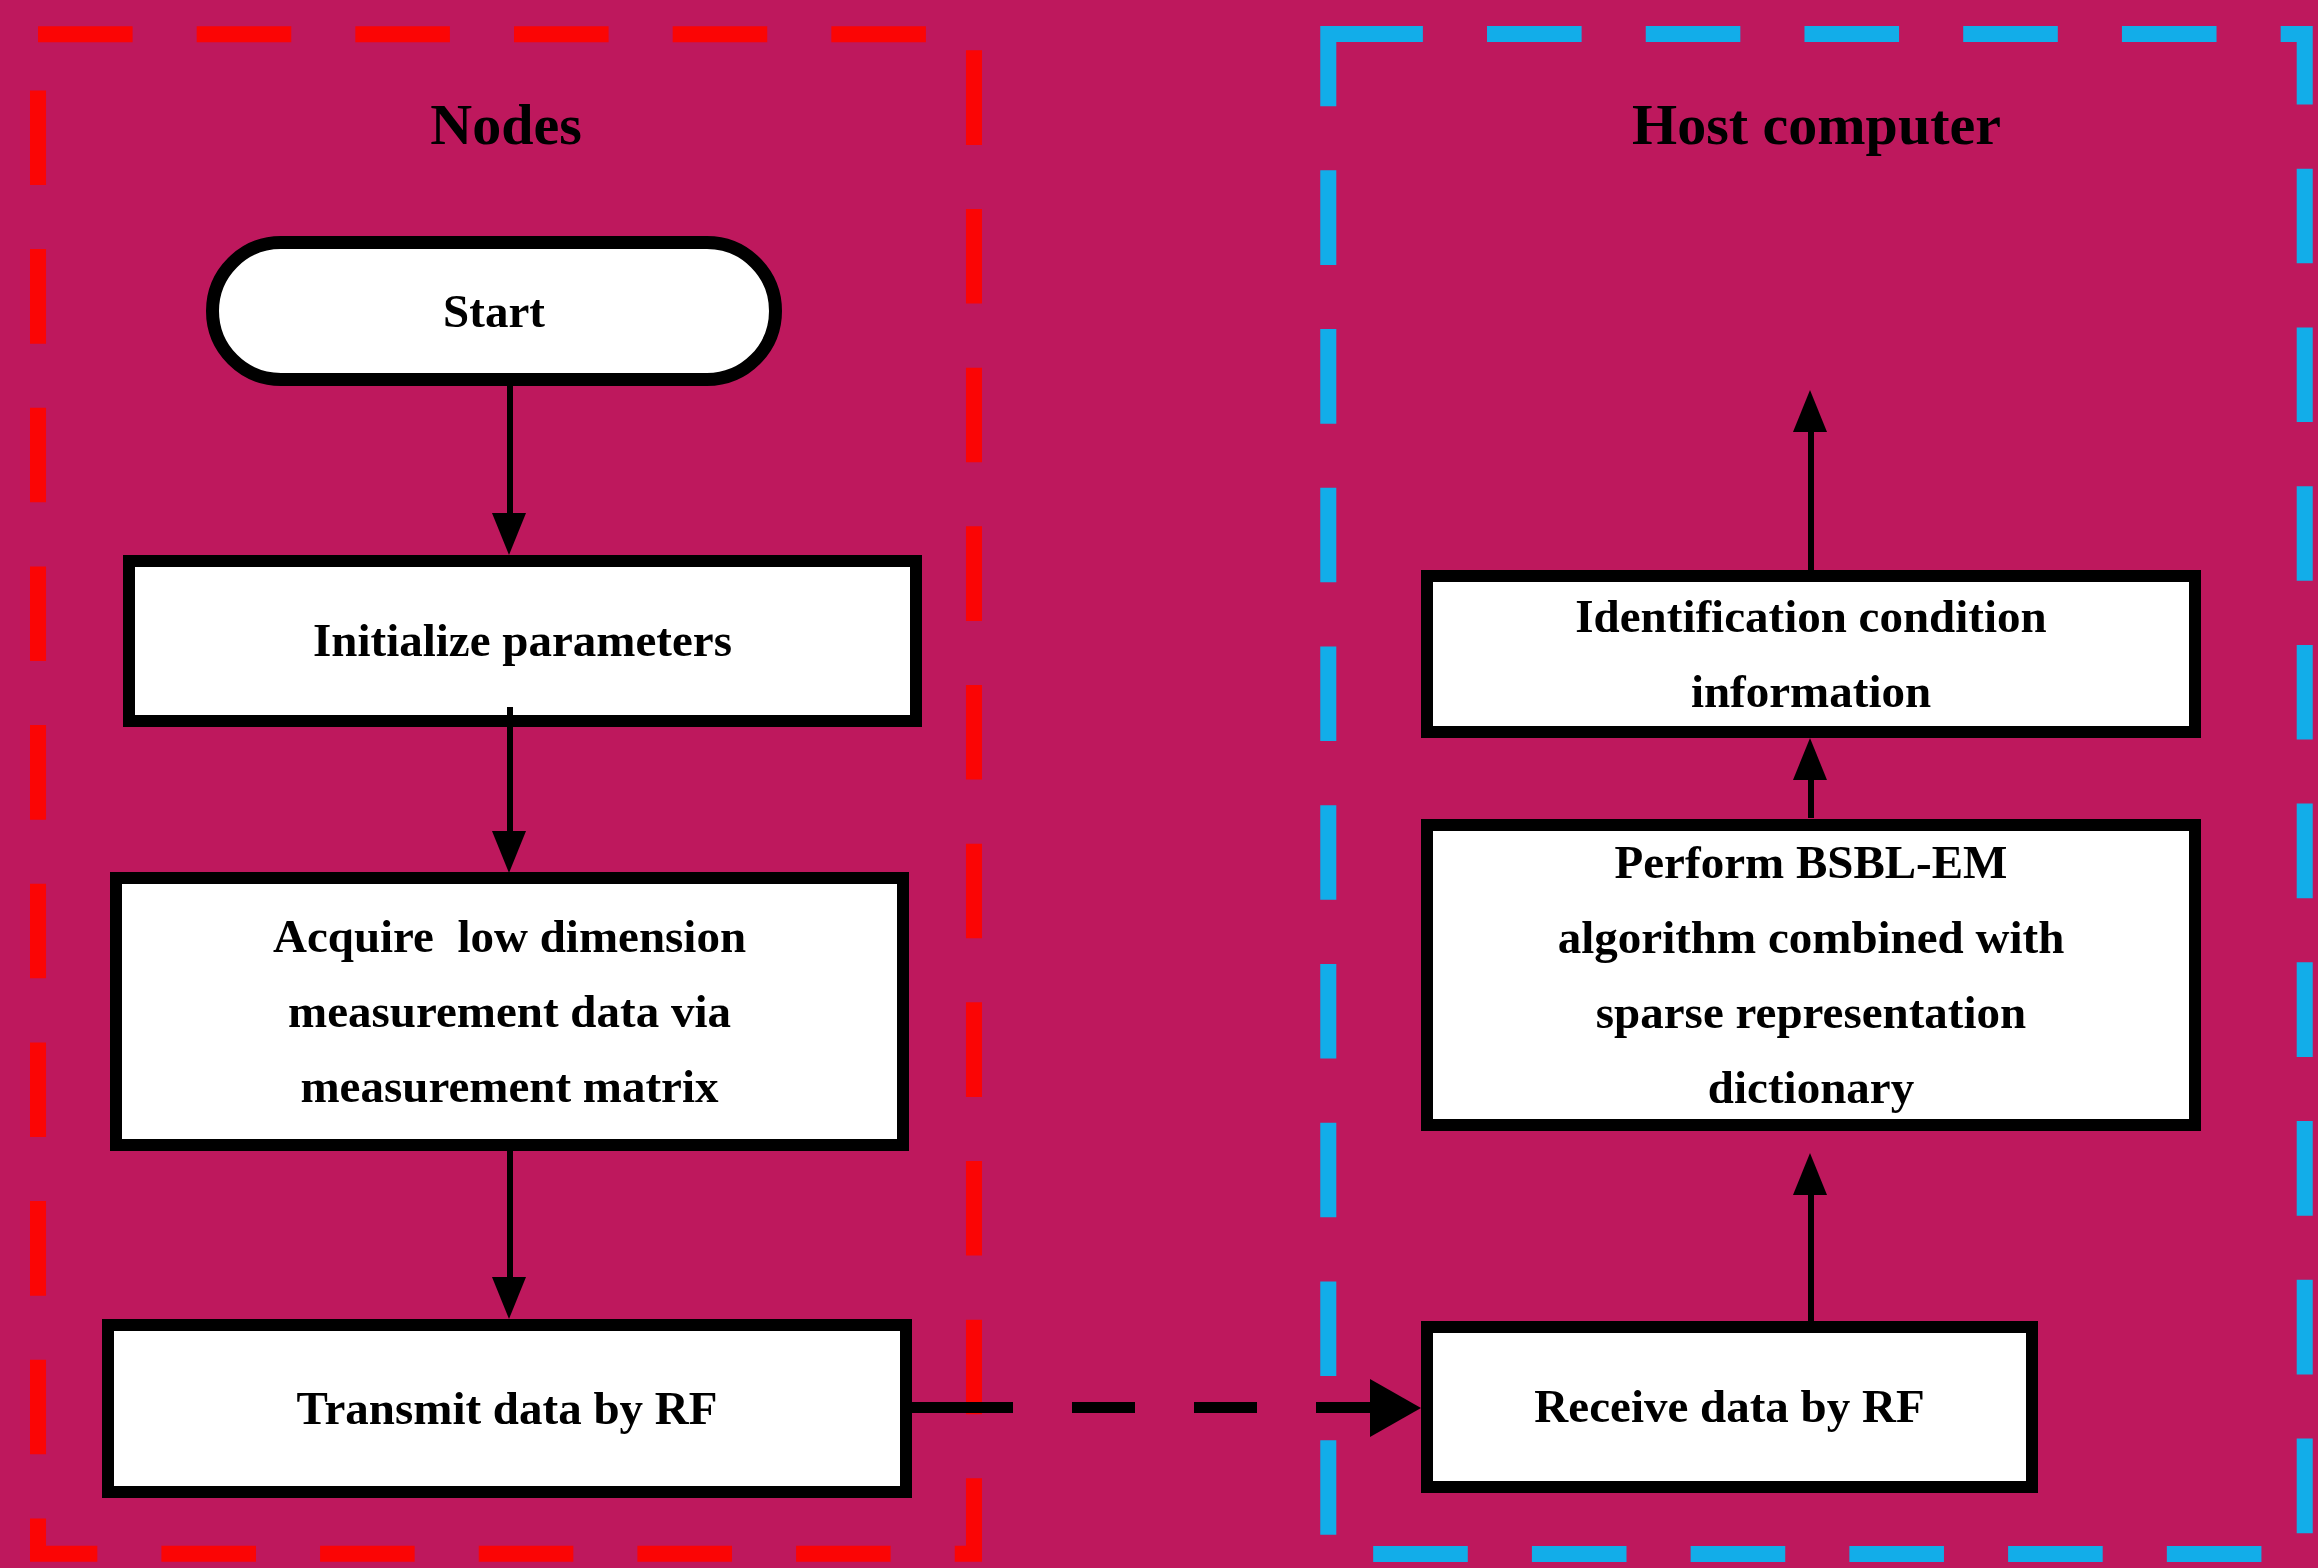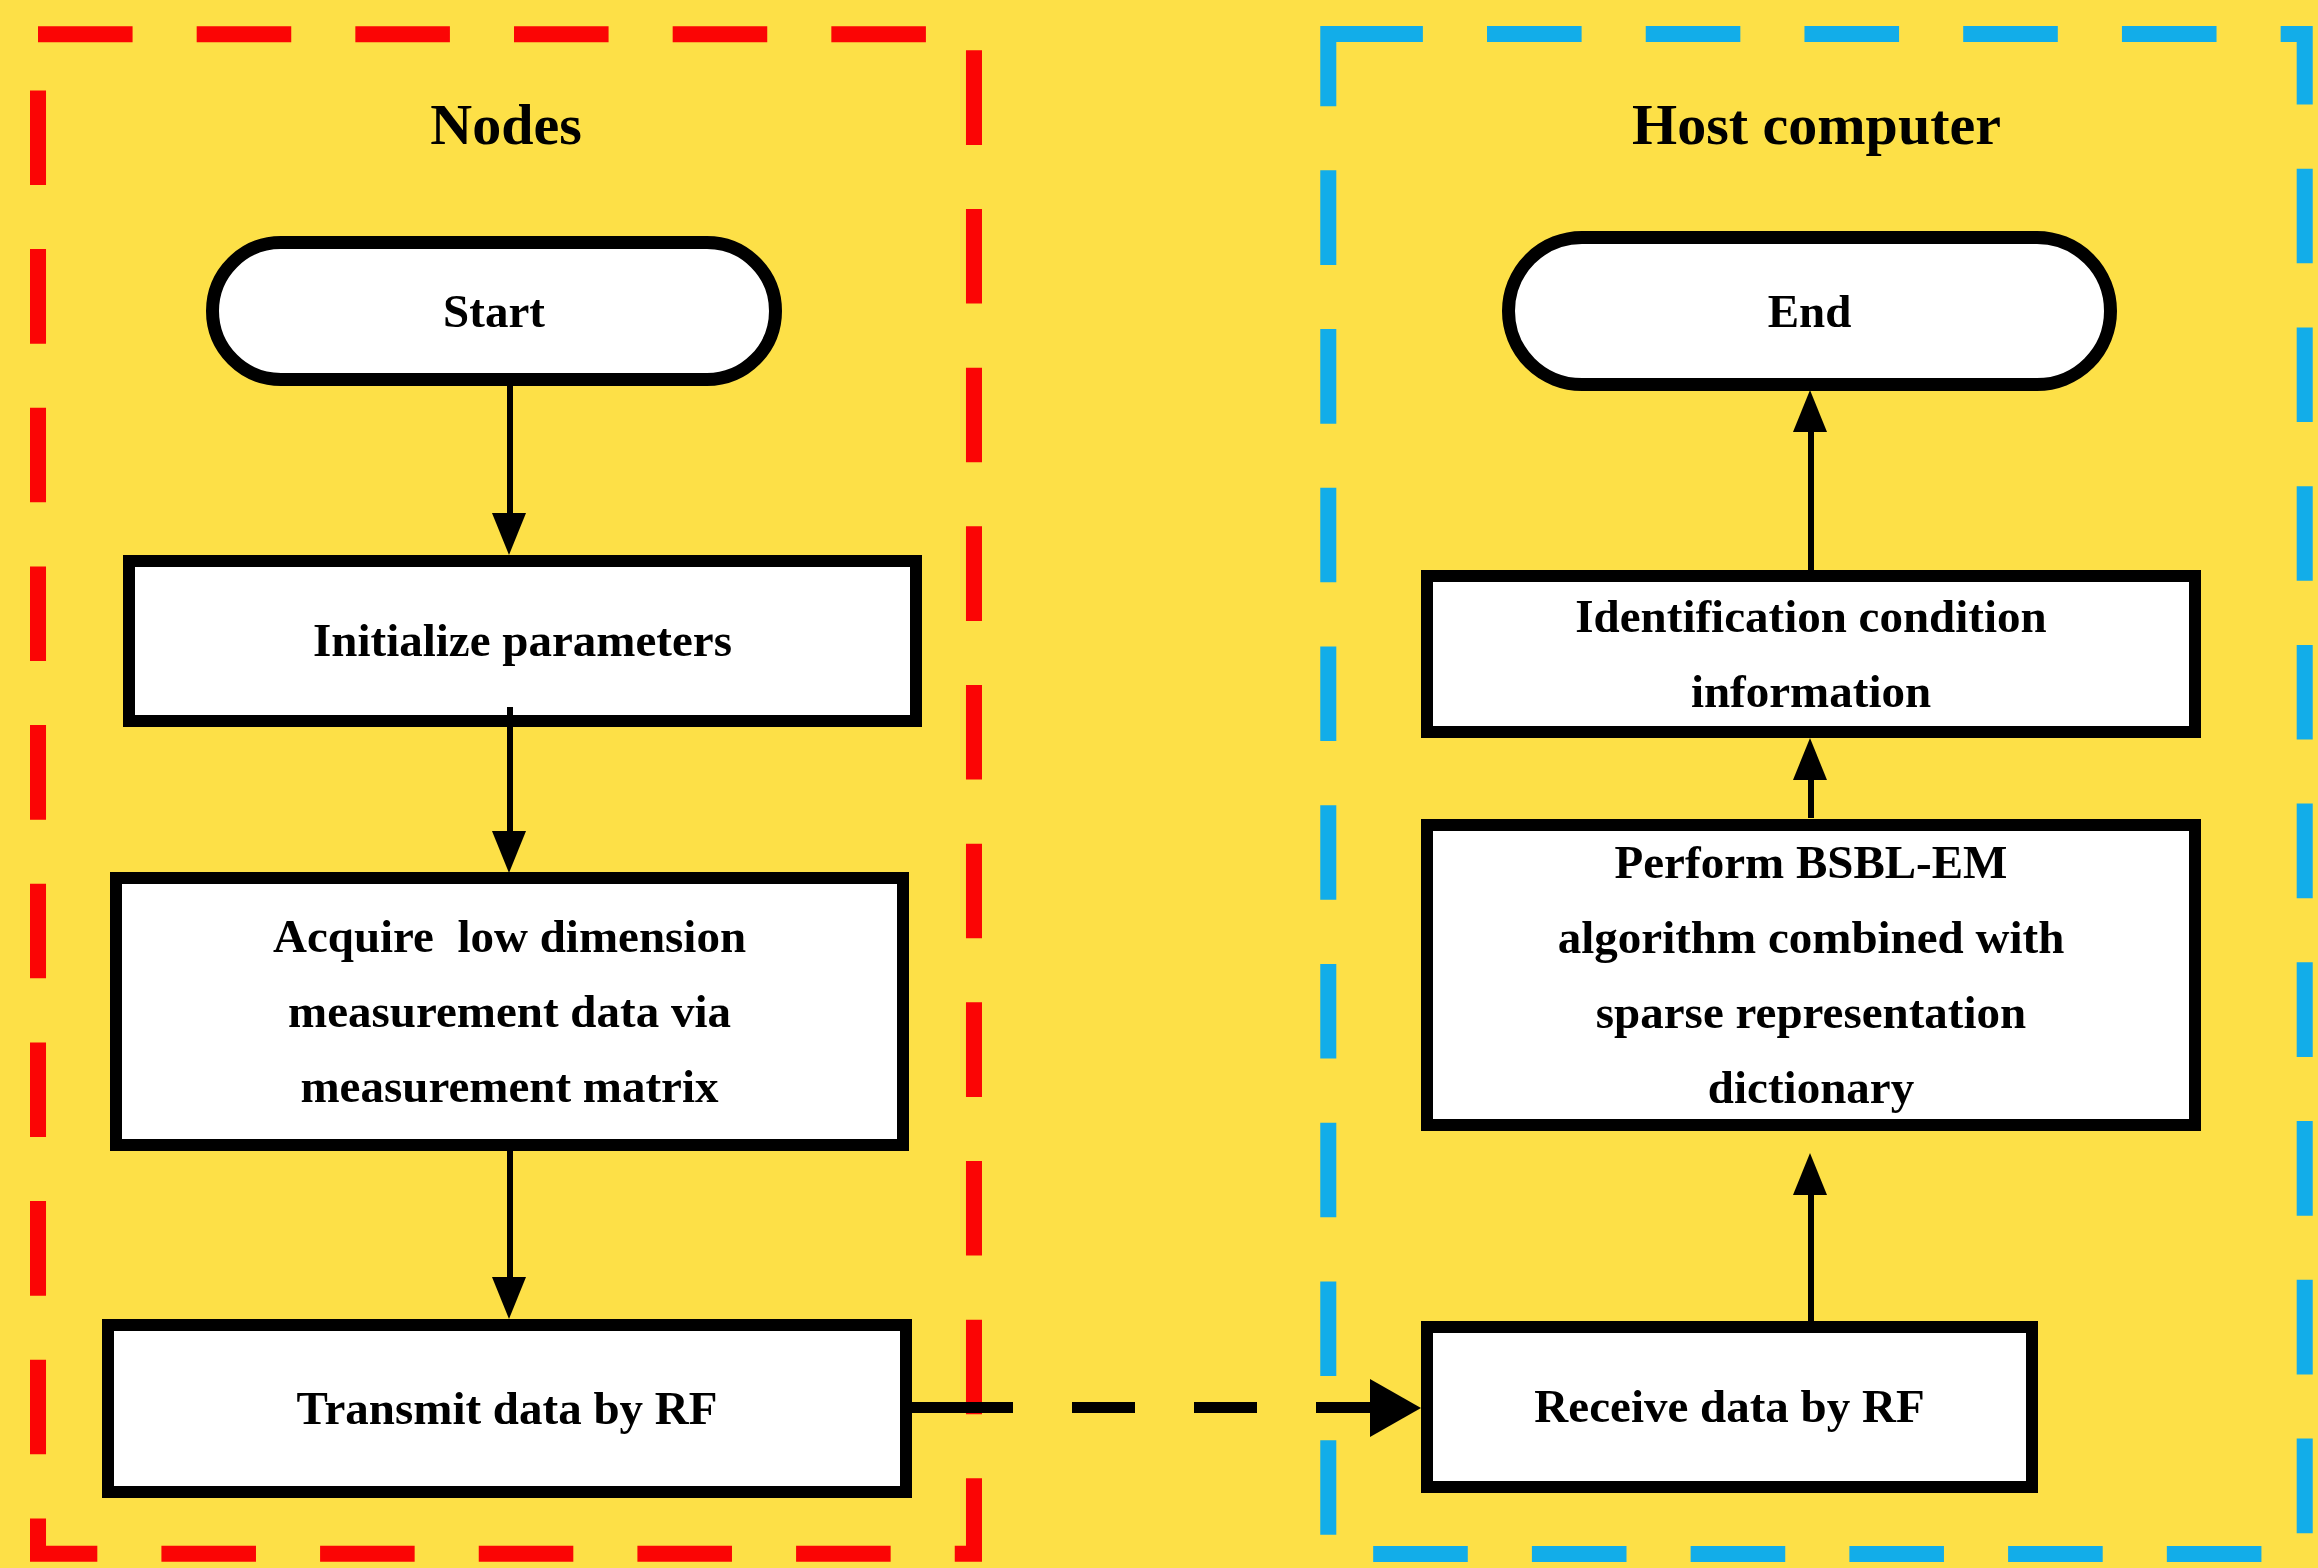--- a/index.html
+++ b/index.html
@@ -1,17 +1,17 @@
 <!DOCTYPE html>
 <html style="font-size:13px"><head>
 <meta charset="utf-8">
 <style>
   html,body{margin:0;padding:0;background:#ffffff;}
   .stage{
-    position:relative;width:2319px;height:1568px;background:#fde047;
+    position:relative;width:2319px;height:1568px;background:#be185d;
     font-family:"Liberation Serif","DejaVu Serif",serif;font-weight:bold;color:#000;
     overflow:hidden;
   }
   .panel-border{position:absolute;pointer-events:none;}
   .panel-title{position:absolute;text-align:center;font-size:58px;line-height:1;}
   .node{
     position:absolute;display:flex;align-items:center;justify-content:center;
     background:#ffffff;border:12px solid #000;text-align:center;box-sizing:border-box;
   }
   .terminal{border-radius:88px;border-width:13px;font-size:47px;}
@@ -67,23 +67,20 @@
 
   <div class="hstub" style="left:912px;top:1402px;width:38px;"></div>
   <div class="hdash" style="left:950px;top:1402px;width:420px;"></div>
   <div class="head-right" style="left:1370px;top:1379px;"></div>
 
   <svg class="panel-border" style="left:1320px;top:26px;" width="993" height="1536" viewBox="0 0 1238 1916">
     <rect x="10" y="10" width="1218" height="1896" fill="none" stroke-width="20" stroke-dasharray="118 80" stroke="#12ADE9"></rect>
   </svg>
   <div class="panel-title" style="left:1320px;top:96px;width:993px;">Host computer</div>
 
-  <div class="node terminal" style="left:1502px;top:231px;width:615px;height:160px;">
-    <span class="node-label">End</span>
-  </div>
 
   <div class="head-up" style="left:1793px;top:390px;"></div>
   <div class="shaft" style="left:1808px;top:431px;height:139px;"></div>
 
   <div class="node process" style="left:1421px;top:570px;width:780px;height:168px;">
     <span class="node-label">Identification condition
 information</span>
   </div>
 
   <div class="head-up" style="left:1793px;top:738px;"></div>

